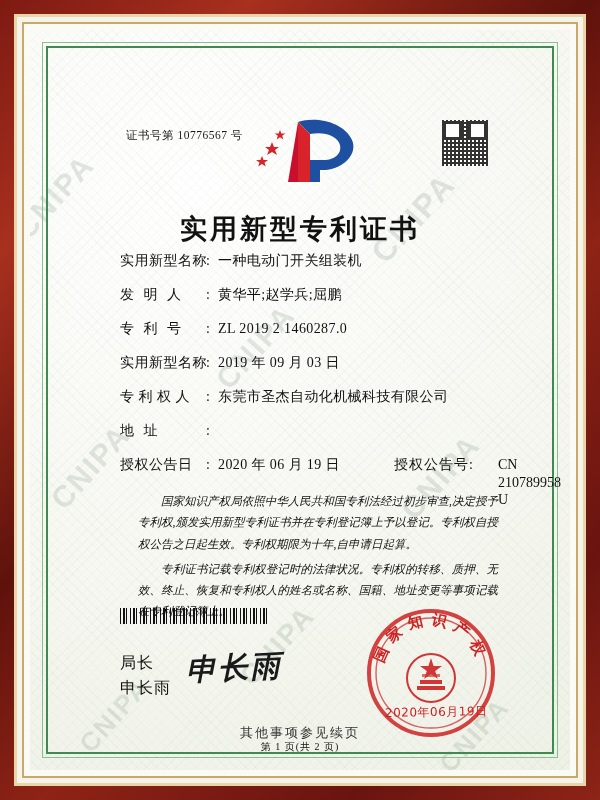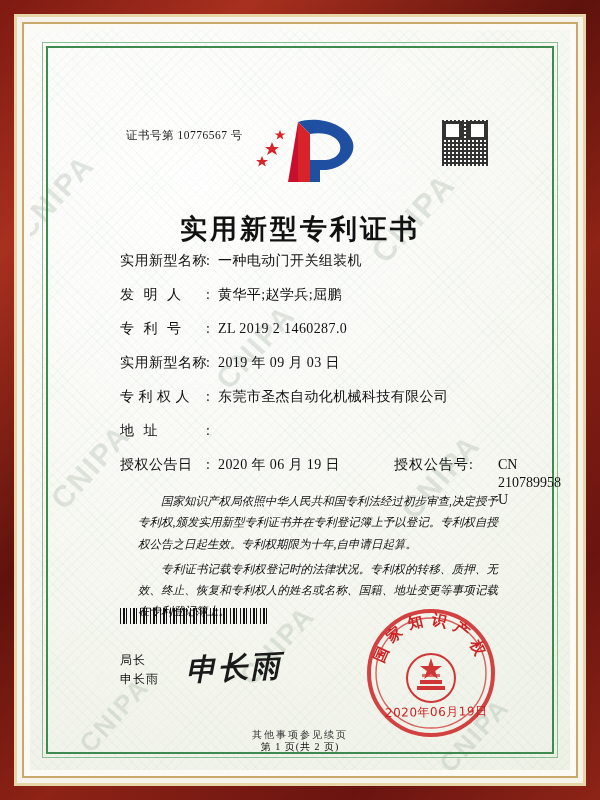--- a/index.html
+++ b/index.html
@@ -215,21 +215,21 @@
     background-image: repeating-linear-gradient(90deg,
       #111 0 1px, transparent 1px 3px,
       #111 3px 5px, transparent 5px 6px,
       #111 6px 7px, transparent 7px 10px);
   }
 
   .signature-block {
     position: absolute;
     left: 44px;
     top: 575px;
-    font-size: 12px;
+    font-size: 16px;
     color: #111;
     line-height: 1.55;
     letter-spacing: 1px;
   }
   .handwriting {
     position: absolute;
     left: 110px;
     top: 572px;
     font-family: "DejaVu Serif", serif;
     font-size: 30px;
@@ -267,21 +267,21 @@
     font-size: 10px;
     color: #111;
     letter-spacing: 1px;
   }
 
   .footnote {
     position: absolute;
     left: 0; right: 0;
     bottom: 28px;
     text-align: center;
-    font-size: 10px;
+    font-size: 13px;
     color: #333;
     letter-spacing: 2px;
   }
 </style>
 </head>
 <body>
 
 <div class="frame-outer">
   <div class="frame-bevel"></div>
   <div class="frame-inner-gold"></div>

